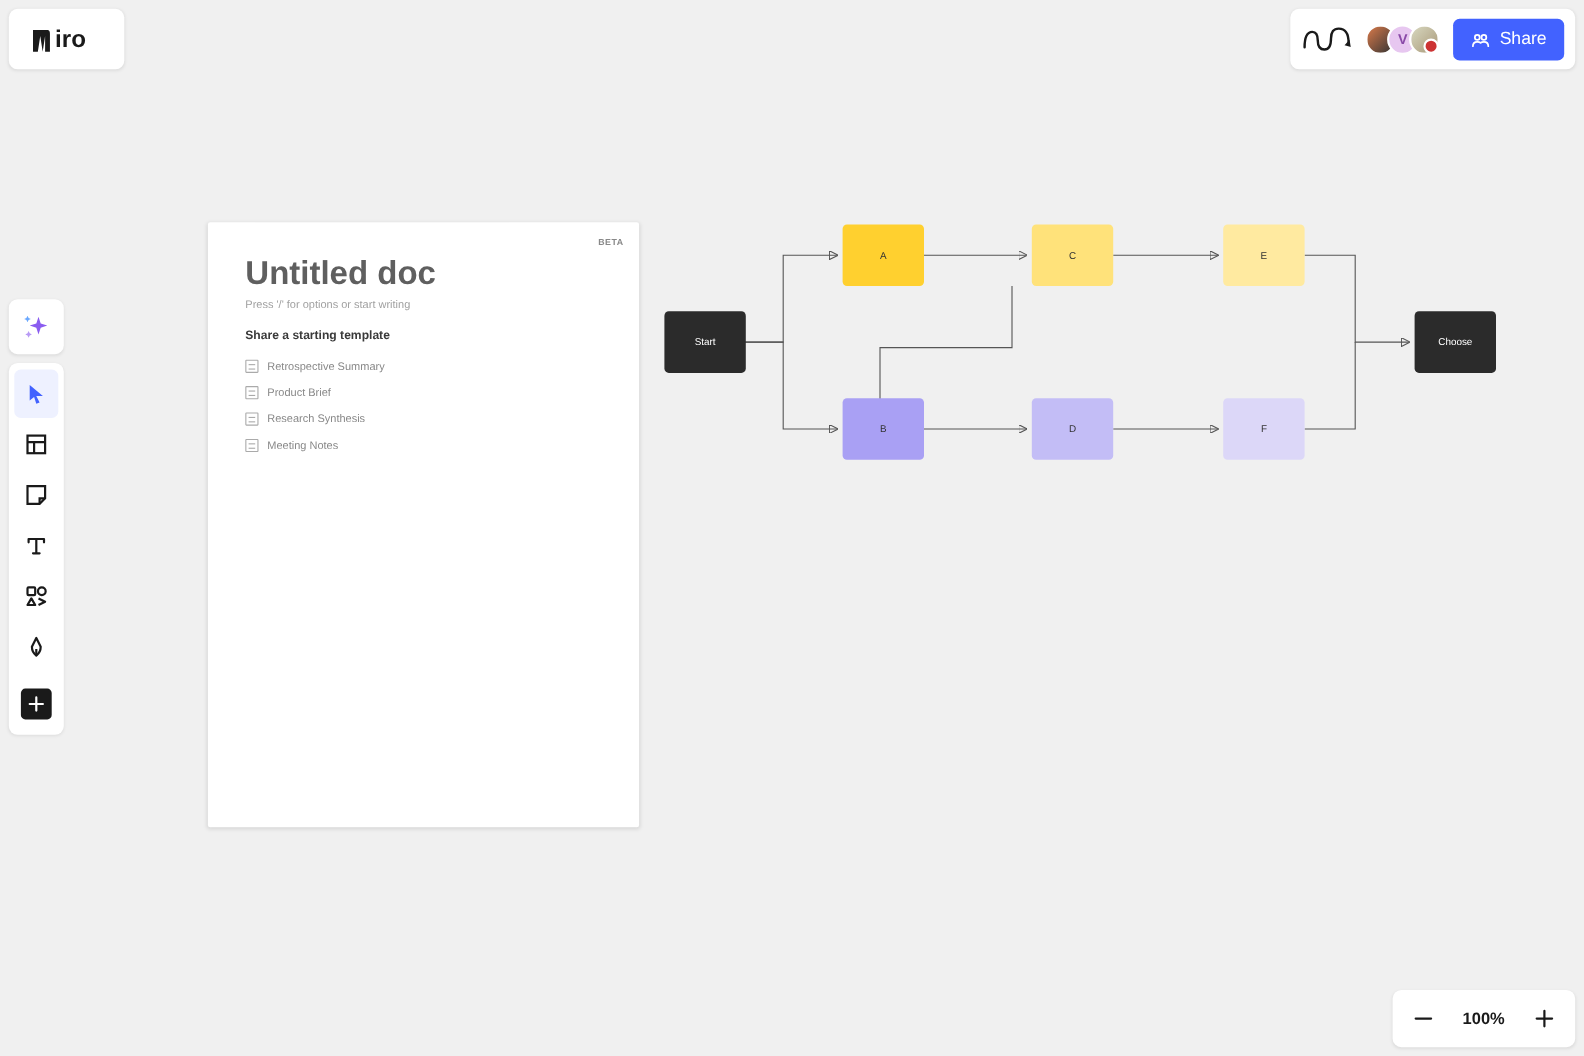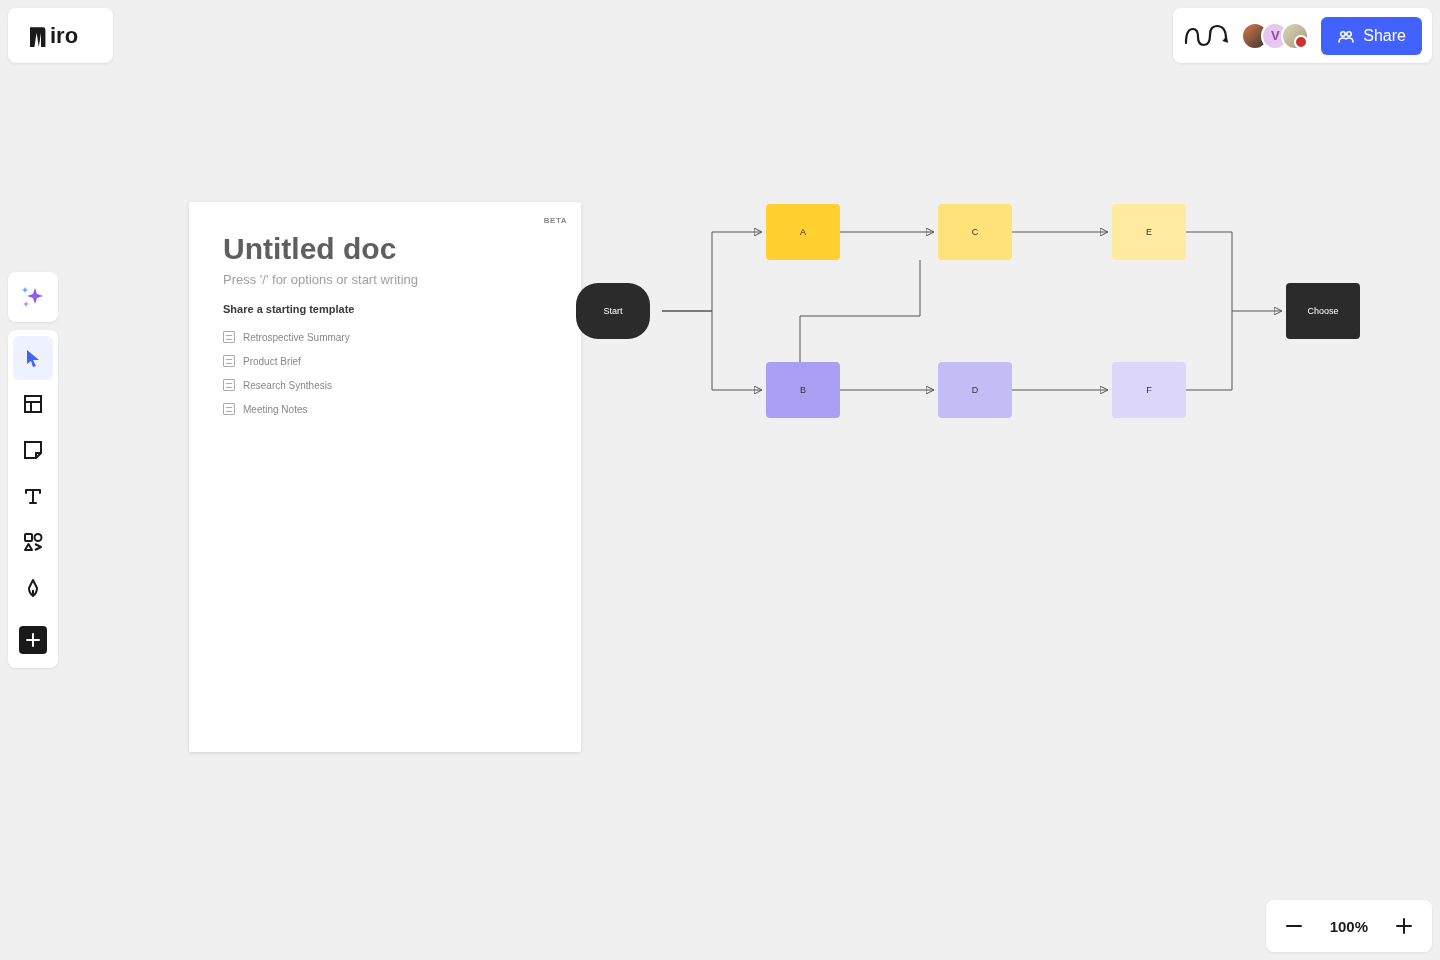--- a/index.html
+++ b/index.html
@@ -80,21 +80,21 @@
   width: 392px; height: 550px; background: #fff; border-radius: 2px;
   box-shadow: 0 1px 4px rgba(0,0,0,0.12);
   padding: 30px 34px;
   margin-left: 44px;
 }
 .beta-tag {
   position: absolute; top: 14px; right: 14px;
   font-size: 8px; font-weight: 700; color: #888; letter-spacing: 0.5px;
 }
 .doc-title { font-size: 30px; font-weight: 700; color: #5f5f5f; margin-bottom: 6px; }
-.doc-hint { font-size: 13px; color: #a0a0a0; margin-bottom: 16px; }
+.doc-hint { font-size: 10px; color: #a0a0a0; margin-bottom: 16px; }
 .doc-subhead { font-size: 11px; font-weight: 700; color: #3a3a3a; margin-bottom: 10px; }
 .tmpl-item {
   display: flex; align-items: center; gap: 8px;
   font-size: 10px; color: #888; padding: 6px 0; cursor: pointer;
 }
 .tmpl-ico {
   width: 12px; height: 12px; border: 1px solid #aaa; border-radius: 1px;
   position: relative; flex-shrink:0;
 }
 .tmpl-ico::before, .tmpl-ico::after {
@@ -258,21 +258,21 @@
     <line x1="1012" y1="232" x2="1107" y2="232" marker-end="url(#ah)"></line>
 
     <line x1="840" y1="390" x2="933" y2="390" marker-end="url(#ah)"></line>
     <line x1="1012" y1="390" x2="1107" y2="390" marker-end="url(#ah)"></line>
 
     <path d="M920 260 L920 316 L800 316 L800 390"></path>
 
     <path d="M1186 232 L1232 232 L1232 311 L1281 311" marker-end="url(#ah)"></path>
     <path d="M1186 390 L1232 390 L1232 311"></path>
   </svg>
-  <div class="node node-dark" style="left:576px; top:283px;border-radius:22px;">
+  <div class="node node-dark" style="left:604px; top:283px;">
       <span>Start</span>
     </div>
   <div class="node node-a" style="left:766px; top:204px;">
       <span>A</span>
     </div>
   <div class="node node-c" style="left:938px; top:204px;">
       <span>C</span>
     </div>
   <div class="node node-e" style="left:1112px; top:204px;">
       <span>E</span>

